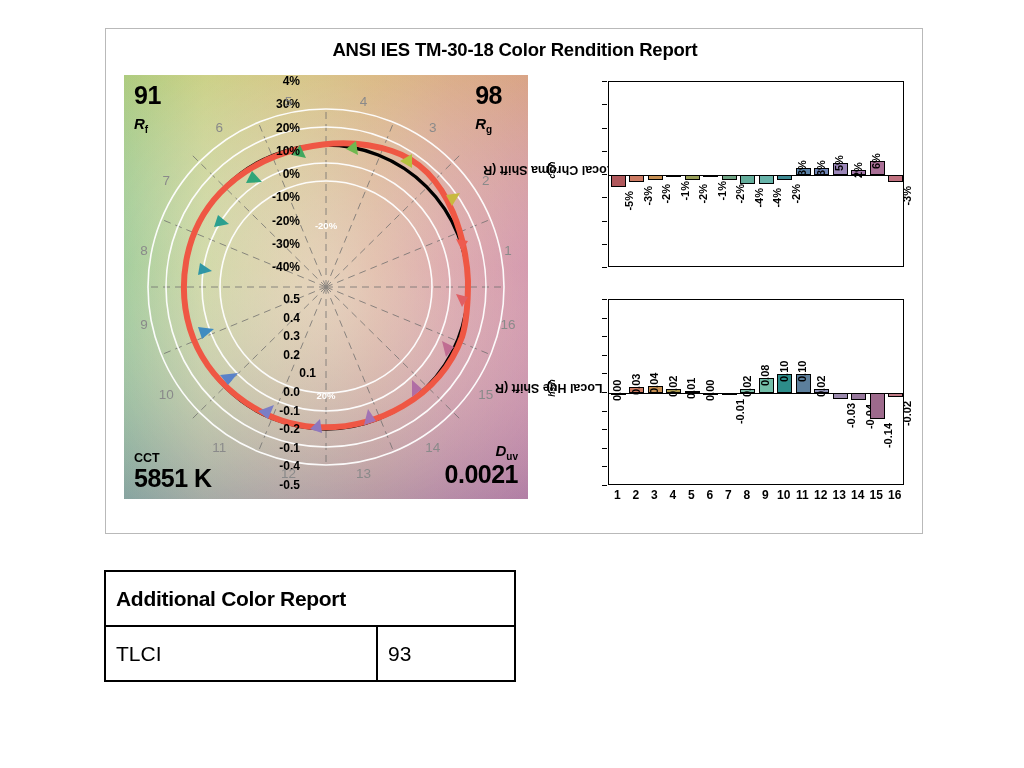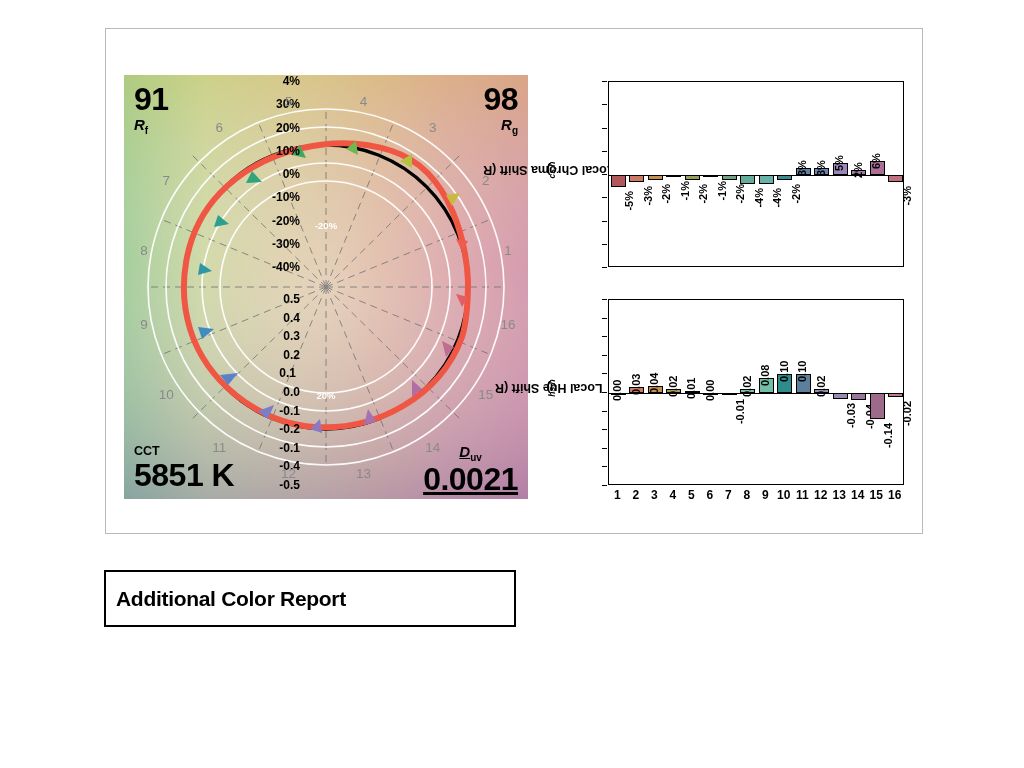--- a/index.html
+++ b/index.html
@@ -8,28 +8,28 @@
   
   #report-panel{position:absolute;left:105px;top:28px;width:818px;height:506px;
                 border:1px solid #b9b9b9;background:#fff;box-sizing:border-box;}
   #report-title{position:absolute;left:0;top:10px;width:818px;text-align:center;
                 font-size:18.5px;font-weight:bold;letter-spacing:-.2px;}
 
   
   #cvg{position:absolute;left:18px;top:46px;width:404px;height:424px;overflow:hidden;}
   #cvg-bg{position:absolute;inset:0;}
   .cvg-corner{position:absolute;z-index:6;}
-  .cvg-big{font-size:32px;font-weight:bold;line-height:1;letter-spacing:-.5px;}
-  .cvg-sub{font-size:15px;font-style:italic;font-weight:bold;line-height:1.15;margin-top:1px;}
+  .cvg-big{font-size:25px;font-weight:bold;line-height:1;letter-spacing:-.5px;}
+  .cvg-sub{font-size:15px;font-style:italic;font-weight:bold;line-height:1.15;margin-top:7px;}
   .cvg-sub sub{font-size:10px;font-style:normal;font-weight:bold;}
   .cvg-small{font-size:12.5px;font-weight:bold;line-height:1.1;}
   #cvg-rf{left:10px;top:8px;}
-  #cvg-rg{right:10px;top:8px;text-align:right;}
+  #cvg-rg{right:26px;top:8px;text-align:left;}
   #cvg-cct{left:10px;bottom:8px;}
-  #cvg-duv{right:10px;bottom:4px;text-align:center;text-decoration:underline;}
+  #cvg-duv{right:10px;bottom:12px;text-align:right;}
 
   .binnum{position:absolute;font-size:13.5px;color:#8a8a8a;z-index:5;
           transform:translate(-50%,-50%);font-weight:normal;}
   .ringlbl{position:absolute;font-size:9.5px;color:#ffffff;z-index:5;
            transform:translate(-50%,-50%);font-weight:bold;}
 
   
   #charts{position:absolute;left:432px;top:44px;width:372px;height:430px;}
   .chart-block{position:relative;width:372px;}
   .ylabel{position:absolute;left:0;top:0;width:22px;height:100%;}
@@ -59,20 +59,21 @@
   #metrics-table td{border:2px solid #000;padding:4px 10px;font-size:21px;
                     vertical-align:middle;height:45px;}
   #metrics-table td sub{font-size:13px;}
   #metrics-head{font-size:27px;font-weight:bold;letter-spacing:-.3px;}
 </style>
 </head>
 <body>
 
 <div id="report-panel">
 
+  <div id="report-title">ANSI IES TM-30-18 Color Rendition Report</div>
 
   <div id="cvg">
     <svg id="cvg-bg" viewBox="0 0 404 424" preserveAspectRatio="none">
       <defs>
         <radialGradient id="wheel" cx="50%" cy="50%" r="75%">
           <stop offset="0%" stop-color="#ffffff" stop-opacity="0.85"></stop>
           <stop offset="100%" stop-color="#ffffff" stop-opacity="0"></stop>
         </radialGradient>
         <linearGradient id="gh" x1="0" y1="0" x2="1" y2="0">
           <stop offset="0" stop-color="#8fd07a"></stop>
@@ -267,21 +268,21 @@
       </div>
       <div class="yticks" style="left: 0px; top: 0px; height: 204px; width: 70px;">
           <div class="ytick" style="top: 8px; right: 308px; width: 64px;">0.5</div>
           <div class="tickmark" style="top: 8px; left: 64px;"></div>
           <div class="ytick" style="top: 26.6px; right: 308px; width: 64px;">0.4</div>
           <div class="tickmark" style="top: 26.6px; left: 64px;"></div>
           <div class="ytick" style="top: 45.2px; right: 308px; width: 64px;">0.3</div>
           <div class="tickmark" style="top: 45.2px; left: 64px;"></div>
           <div class="ytick" style="top: 63.8px; right: 308px; width: 64px;">0.2</div>
           <div class="tickmark" style="top: 63.8px; left: 64px;"></div>
-          <div class="ytick" style="top: 82.4px; right: 312px; width: 64px;">0.1</div>
+          <div class="ytick" style="top: 82.4px; right: 292px; width: 64px;">0.1</div>
           <div class="tickmark" style="top: 82.4px; left: 64px;"></div>
           <div class="ytick" style="top: 101px; right: 308px; width: 64px;">0.0</div>
           <div class="tickmark" style="top: 101px; left: 64px;"></div>
           <div class="ytick" style="top: 119.6px; right: 308px; width: 64px;">-0.1</div>
           <div class="tickmark" style="top: 119.6px; left: 64px;"></div>
           <div class="ytick" style="top: 138.2px; right: 308px; width: 64px;">-0.2</div>
           <div class="tickmark" style="top: 138.2px; left: 64px;"></div>
           <div class="ytick" style="top: 156.8px; right: 308px; width: 64px;">-0.1</div>
           <div class="tickmark" style="top: 156.8px; left: 64px;"></div>
           <div class="ytick" style="top: 175.4px; right: 308px; width: 64px;">-0.4</div>
@@ -345,14 +346,18 @@
     </div>
   </div>
 
 </div>
 
 <table id="metrics-table">
   <tbody id="metrics-body">
       <tr>
         <td id="metrics-head" colspan="2">Additional Color Report</td>
       </tr>
+      <tr>
+        <td style="width: 250px;">TLCI</td>
+        <td>93</td>
+      </tr>
     </tbody>
 </table>
 
 </body></html>

